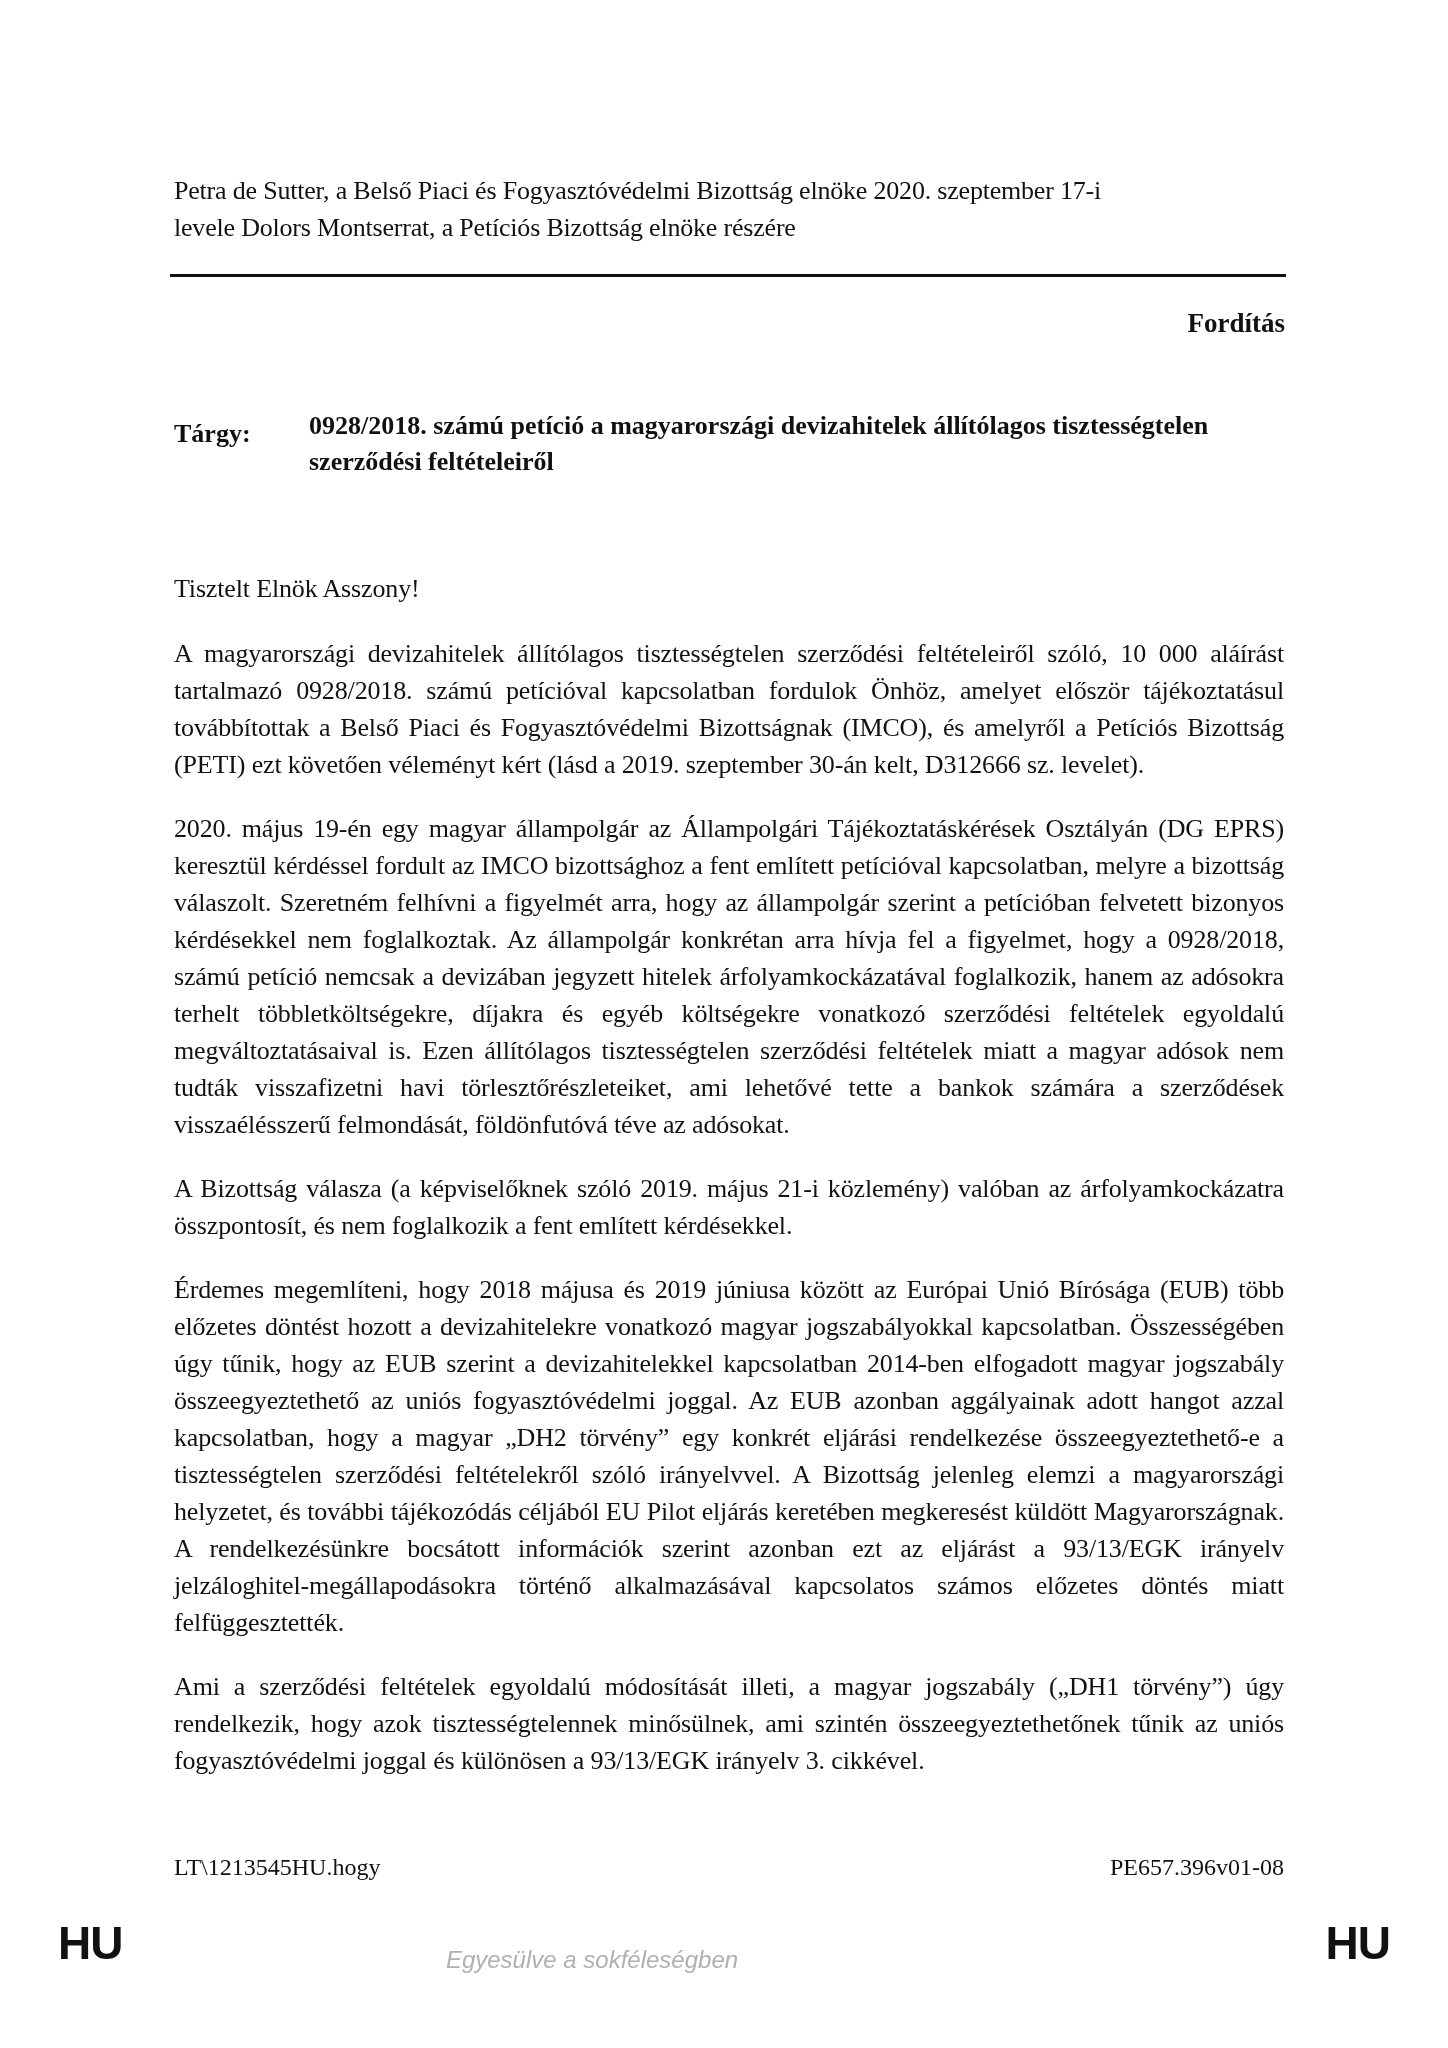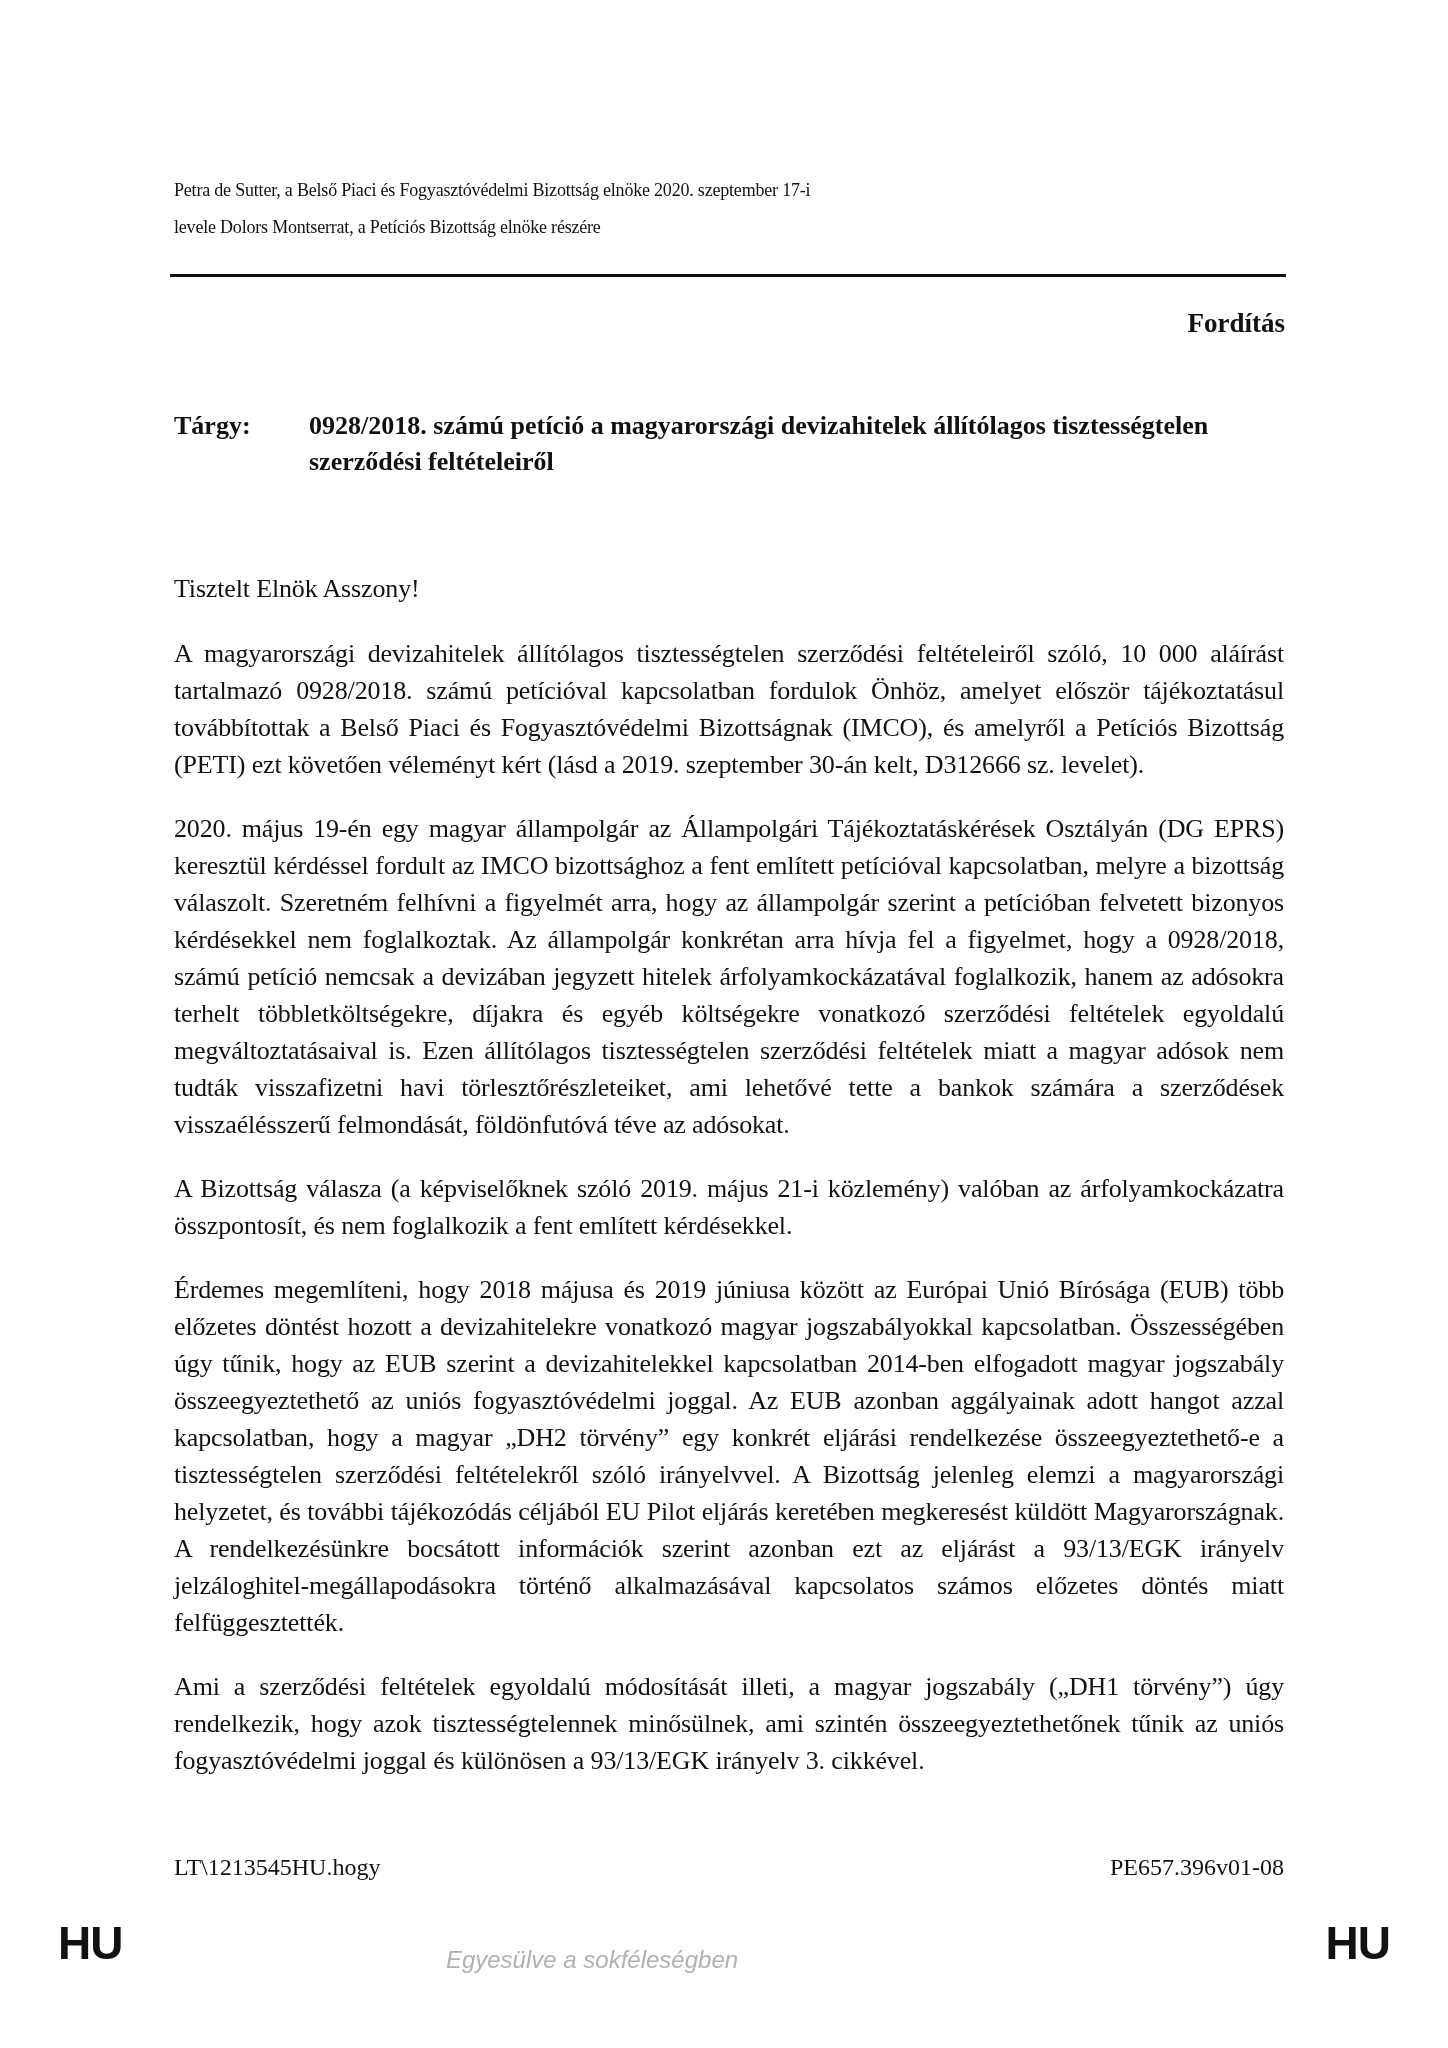--- a/index.html
+++ b/index.html
@@ -1,22 +1,22 @@
 <!DOCTYPE html>
 <html><head>
   <meta charset="utf-8">
   <style>
     html, body { margin: 0; padding: 0; background: #ffffff; }
     body { width: 1448px; height: 2048px; position: relative; overflow: hidden; font-family: "Liberation Serif", serif; color: #111; }
     .page { position: absolute; left: 0; top: 0; width: 1448px; height: 2048px; }
-    .header-text { position: absolute; left: 174px; top: 172px; width: 1110px; font-size: 18px; line-height: 37px; letter-spacing: -0.2px; }
+    .header-text { position: absolute; left: 174px; top: 172px; width: 1110px; font-size: 26px; line-height: 37px; letter-spacing: -0.2px; }
     .rule { position: absolute; left: 170px; top: 274px; width: 1116px; height: 3px; background: #111; }
     .translation { position: absolute; right: 163px; top: 308px; font-size: 27px; font-weight: bold; }
     .subject { position: absolute; left: 174px; top: 400px; width: 1110px; font-size: 26px; line-height: 36px; font-weight: bold; }
-    .subject-label { position: absolute; left: 0; top: 8px; }
+    .subject-label { position: absolute; left: 0; top: 16px; }
     .subject-text { position: absolute; left: 135px; top: 8px; width: 900px; }
     .body { position: absolute; left: 174px; top: 558px; width: 1110px; font-size: 26px; line-height: 37px; text-align: justify; letter-spacing: -0.15px; }
     .body p { margin: 12px 0 27px 0; }
     .body p.salutation { margin-bottom: 28px; }
     .footer-left { position: absolute; left: 174px; top: 1854px; font-size: 24px; }
     .footer-right { position: absolute; right: 164px; top: 1854px; font-size: 24px; }
     .lang { position: absolute; top: 1916px; font-family: "Liberation Sans", sans-serif; font-weight: bold; font-size: 46px; letter-spacing: -1px; }
     .lang-left { left: 58px; }
     .lang-right { right: 58px; }
     .motto { position: absolute; left: 0; width: 1184px; top: 1946px; text-align: center; font-family: "Liberation Sans", sans-serif; font-style: italic; font-size: 24px; color: #b0b0b0; }

